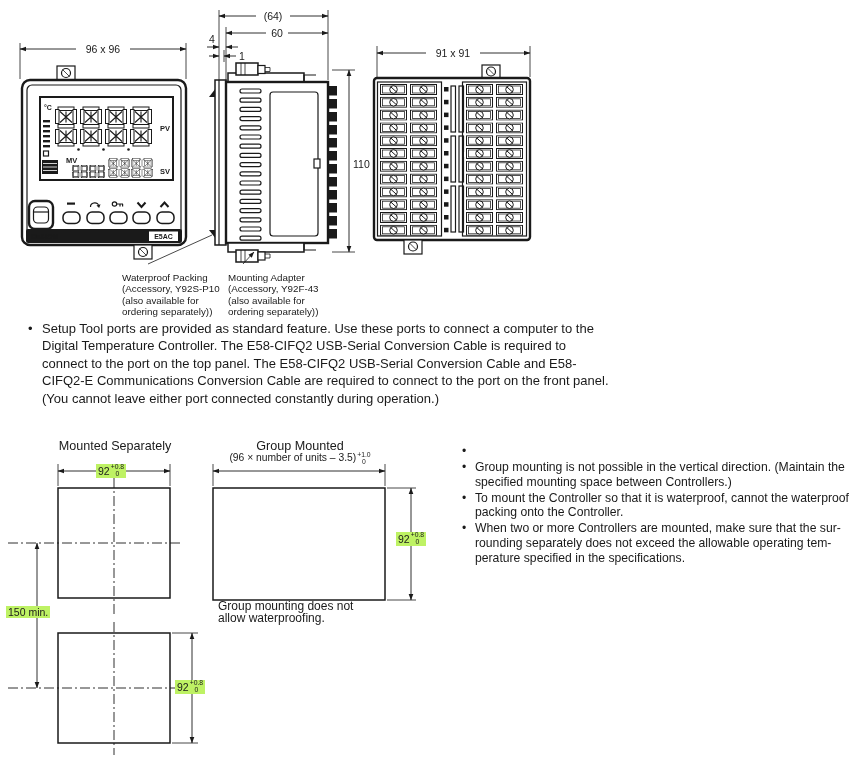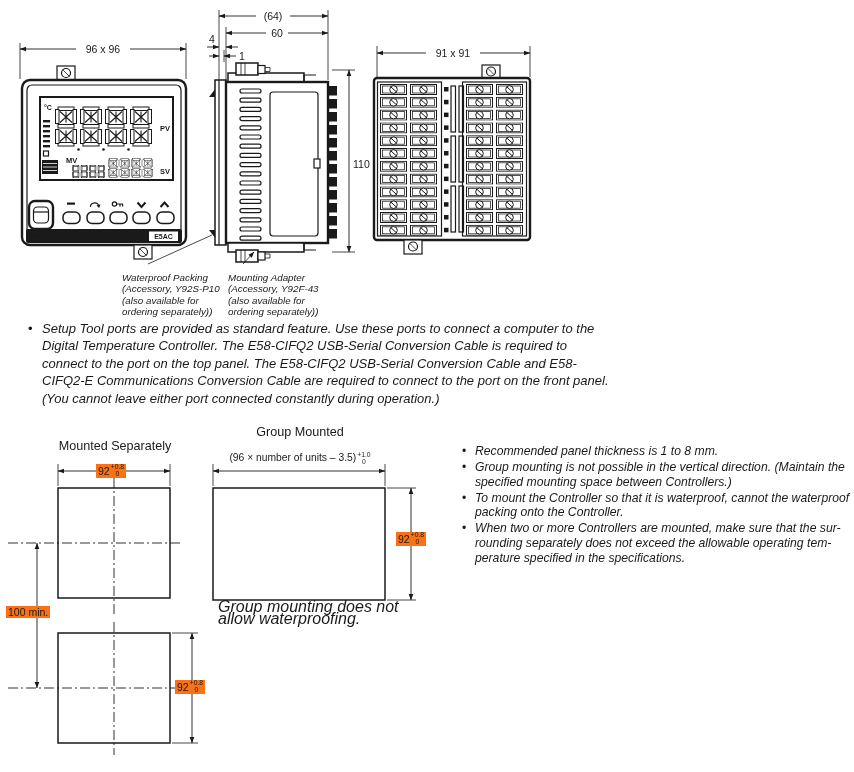--- a/index.html
+++ b/index.html
@@ -12,30 +12,30 @@
   .lcds{font-size:7px;font-weight:bold;}
   .s2{fill:#fff;stroke:#1a1a1a;stroke-width:2.4;}
   .s15{fill:#fff;stroke:#1a1a1a;stroke-width:1.5;}
   .sw1{fill:#fff;stroke:#1a1a1a;stroke-width:1.2;}
   .ln{fill:none;stroke:#1a1a1a;stroke-width:1.2;}
   .thin{fill:none;stroke:#1a1a1a;stroke-width:0.8;}
   .dim{fill:none;stroke:#1a1a1a;stroke-width:0.9;}
   .cl{fill:none;stroke:#1a1a1a;stroke-width:0.9;stroke-dasharray:10 3 2 3;}
   .ink{fill:#1a1a1a;}
   .wbg{fill:#fff;}
-  .pre{white-space:pre-line;font-style:italic;}
+  .pre{white-space:pre-line;}
   .callout{font-size:9.8px;line-height:11.3px;}
   .note{display:flex;font-size:13px;line-height:17.4px;width:628px;}
   .note .b{width:14px;flex:none;}
   .heading{font-weight:normal;font-size:12.6px;text-align:center;}
-  .caption{font-size:16px;line-height:11.8px;}
+  .caption{font-size:12px;line-height:11.8px;}
   .notes-list{width:392px;font-size:12.2px;line-height:14.6px;}
   .notes-list .item{display:flex;margin-bottom:1.5px;}
   .notes-list .b{width:13px;flex:none;}
-  .tol{display:inline-flex;align-items:center;background:#f97316;font-size:10.5px;padding:0 2px;}
+  .tol{display:inline-flex;align-items:center;background:#bef264;font-size:10.5px;padding:0 2px;}
   .stk{display:inline-flex;flex-direction:column;align-items:center;font-size:6.8px;line-height:6.8px;margin-left:1px;font-weight:normal;}
   .formula{display:flex;justify-content:center;align-items:flex-start;width:200px;font-size:10.3px;}
 </style>
 </head>
 <body>
 
 <svg class="abs" style="left:0;top:0" width="560" height="300" viewBox="0 0 560 300">
   <defs>
     <marker id="arrT" viewBox="0 0 10 10" refX="9" refY="5" markerWidth="8" markerHeight="8" orient="auto-start-reverse">
       <path d="M0,1.5 L9.5,5 L0,8.5 Z" fill="#1a1a1a"></path>
@@ -456,21 +456,21 @@
   <g>
     <path class="thin" d="M213,26 V48 M385,26 V48"></path>
     <line class="dim" x1="213" y1="33" x2="385" y2="33" marker-start="url(#arrB)" marker-end="url(#arrB)"></line>
     <rect class="s15" x="213" y="50" width="172" height="112"></rect>
     <path class="thin" d="M387,50 H416 M387,162 H416"></path>
     <line class="dim" x1="411" y1="50" x2="411" y2="162" marker-start="url(#arrB)" marker-end="url(#arrB)"></line>
   </g>
 </svg>
 
 <div class="abs heading" style="left:40px;top:439px;width:150px">Mounted Separately</div>
-<div class="abs heading" style="left:225px;top:425px;width:150px">Group Mounted</div>
+<div class="abs heading" style="left:225px;top:439px;width:150px">Group Mounted</div>
 
 <div class="abs formula" style="left:200px;top:452px">
   <span>(96 × number of units – 3.5)</span>
   <span class="stk">
     <span>+1.0</span>
       <span>0</span>
   </span>
 </div>
 
 <span class="tol abs" style="left:96px;top:464px">
@@ -489,30 +489,29 @@
 </span>
 <span class="tol abs" style="left:396px;top:532px">
   <span>92</span>
   <span class="stk">
       <span>+0.8</span>
       <span>0</span>
     </span>
 </span>
 
 <span class="tol abs" style="left:6px;top:606px">
-    <span>100 min.</span>
+    <span>150 min.</span>
   </span>
 
 <div class="abs caption pre" style="left:218px;top:601px">Group mounting does not
 allow waterproofing.</div>
 
 <div class="abs notes-list" style="left:462px;top:444px">
   <div class="item">
     <span class="b">•</span>
-    <span class="pre">Recommended panel thickness is 1 to 8 mm.</span>
   </div>
   <div class="item">
     <span class="b">•</span>
     <span class="pre">Group mounting is not possible in the vertical direction. (Maintain the
 specified mounting space between Controllers.)</span>
   </div>
   <div class="item">
     <span class="b">•</span>
     <span class="pre">To mount the Controller so that it is waterproof, cannot the waterproof
 packing onto the Controller.</span>

